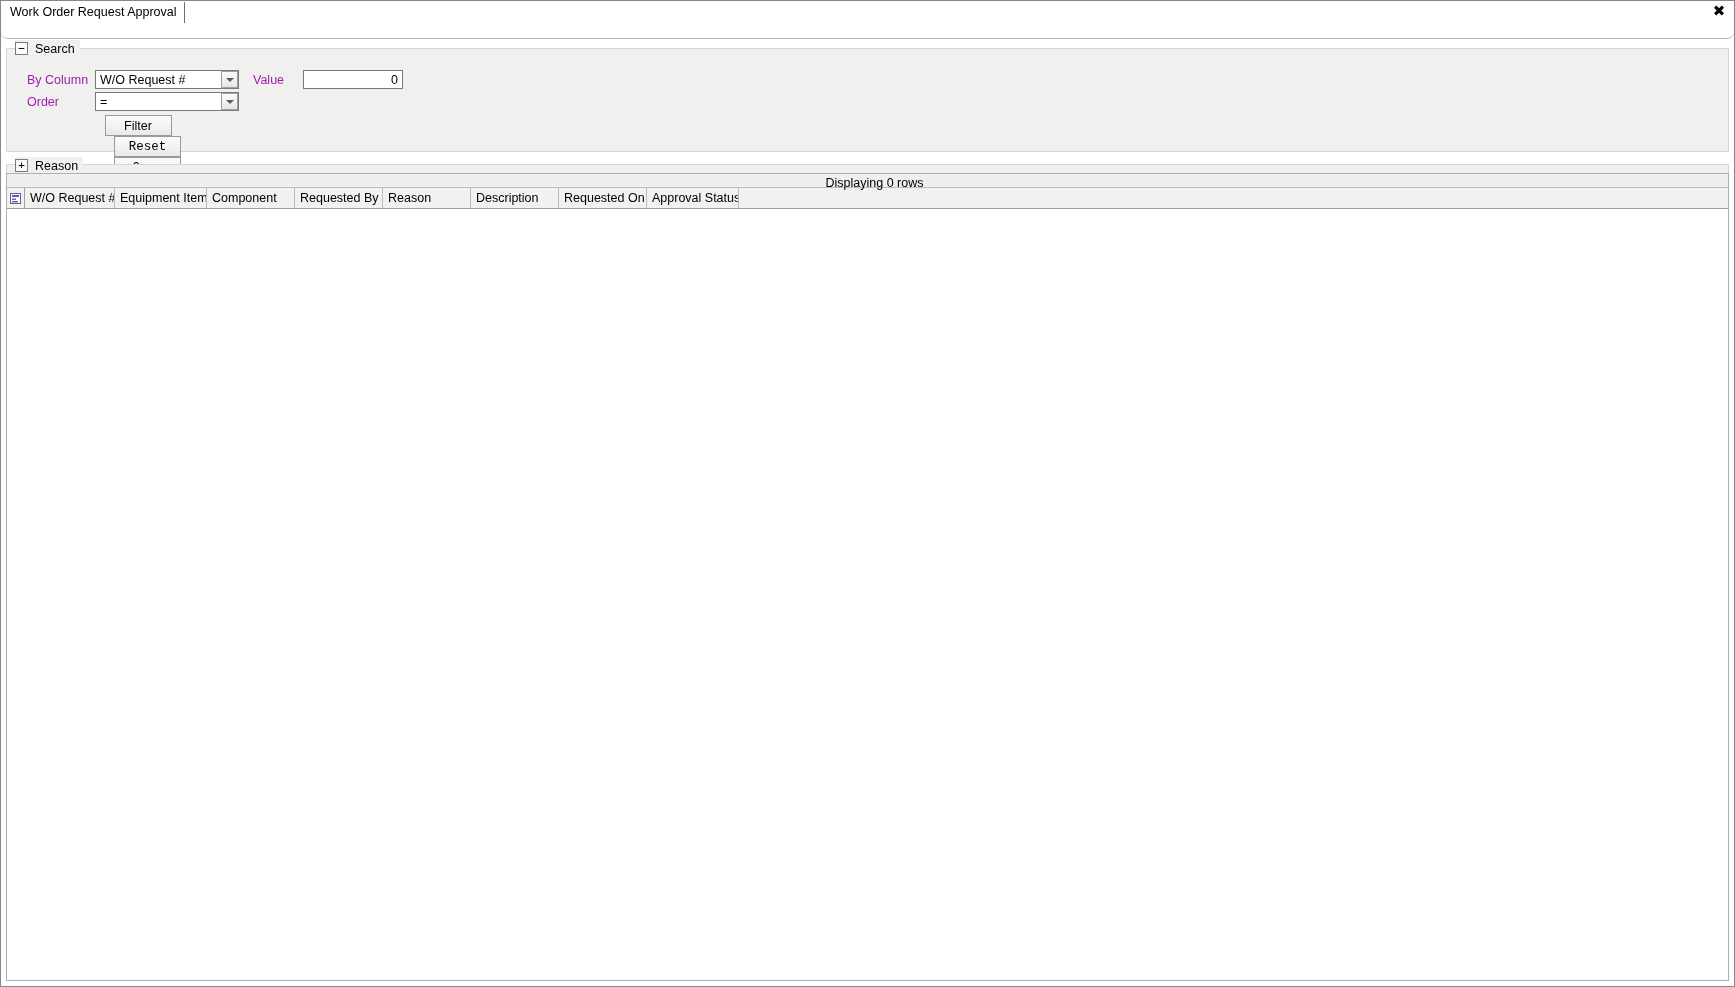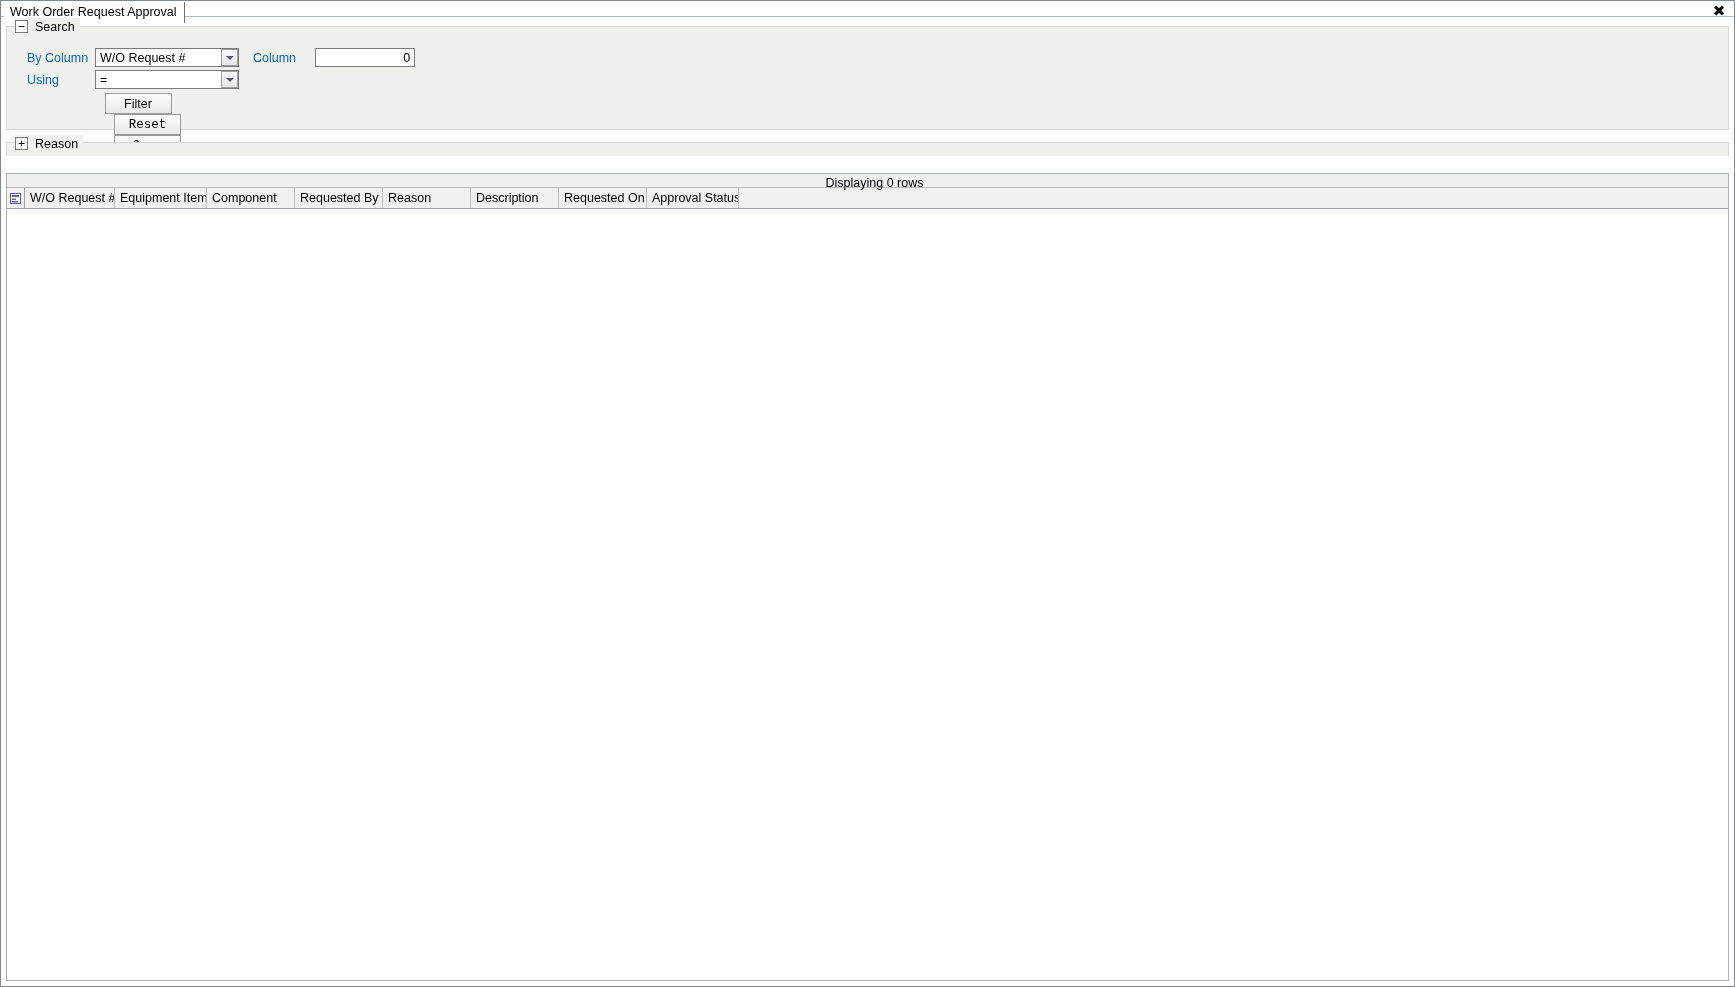--- a/index.html
+++ b/index.html
@@ -24,24 +24,25 @@
     width: 1735px;
     height: 987px;
     box-sizing: border-box;
     border: 1px solid #828790;
     background: #ffffff;
   }
 
   
   #tab-strip {
     position: relative;
-    height: 16px;
+    height: 38px;
     background: #ffffff;
     border-bottom: 1px solid #b4b8bf;
     box-sizing: border-box;
+    border-radius: 7px;
   }
   #tab-active {
     position: absolute;
     left: 3px;
     top: 1px;
     height: 21px;
     line-height: 21px;
     padding: 0 7px 0 6px;
     font-size: 12.5px;
     color: #000;
@@ -119,21 +120,21 @@
   #options-group .gb-header { top: -8px; }
 
   
   .form-row {
     position: absolute;
     display: flex;
     align-items: center;
   }
   .form-label {
     font-size: 12.5px;
-    color: #0369a1;
+    color: #a21caf;
     white-space: nowrap;
   }
 
   #row-bycolumn { left: 20px; top: 21px; }
   #row-using    { left: 20px; top: 43px; }
   #row-buttons  { left: 88px; top: 66px; flex-direction: column; }
 
   .lbl-col { width: 68px; display: inline-block; }
 
   .combo {
@@ -281,26 +282,26 @@
     </div>
 
     <div class="form-row" id="row-bycolumn">
       <span class="form-label lbl-col">By Column</span>
       <div class="combo">
         <span class="combo-text">W/O Request #</span>
         <span class="combo-btn">
           <span class="chev"></span>
         </span>
       </div>
-      <span class="form-label value-label">Column</span>
+      <span class="form-label value-label">Value</span>
       <input class="value-input" type="text" value="0" style="">
     </div>
 
     <div class="form-row" id="row-using">
-      <span class="form-label lbl-col">Using</span>
+      <span class="form-label lbl-col">Order</span>
       <div class="combo">
         <span class="combo-text">=</span>
         <span class="combo-btn">
           <span class="chev"></span>
         </span>
       </div>
     </div>
 
     <div class="form-row" id="row-buttons">
       <button class="btn">Filter</button>

